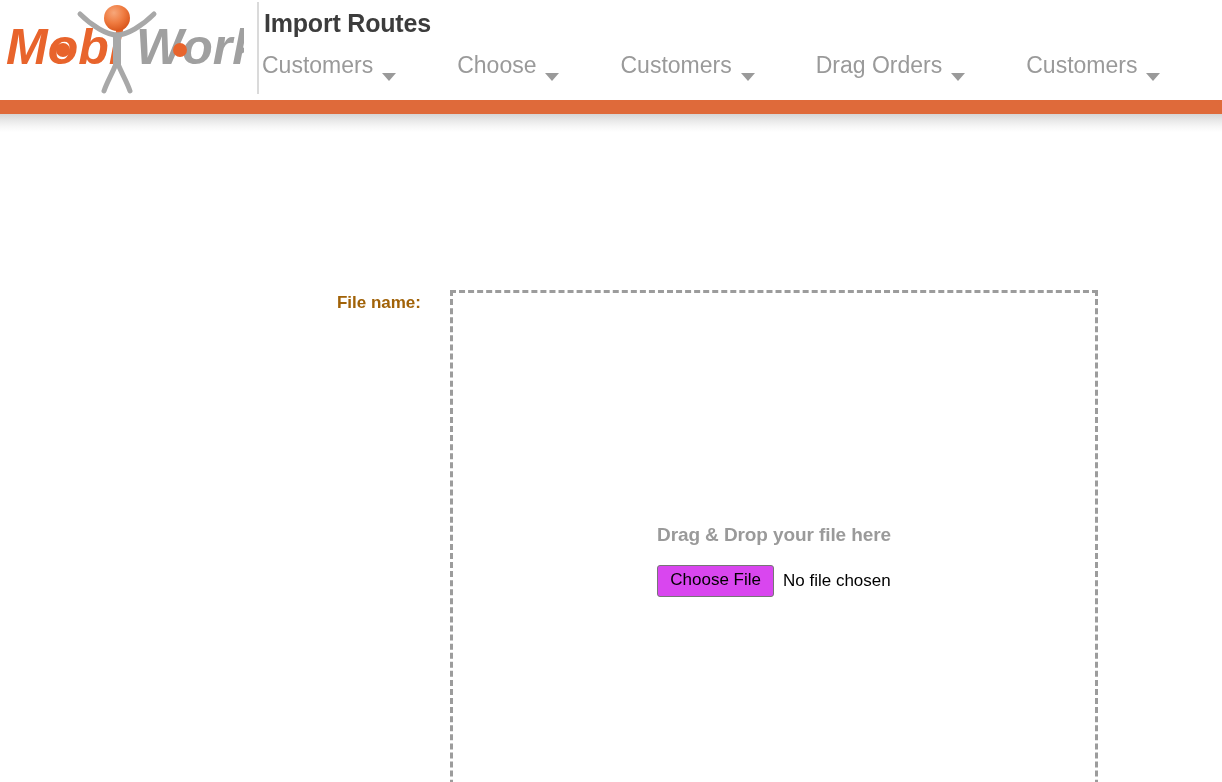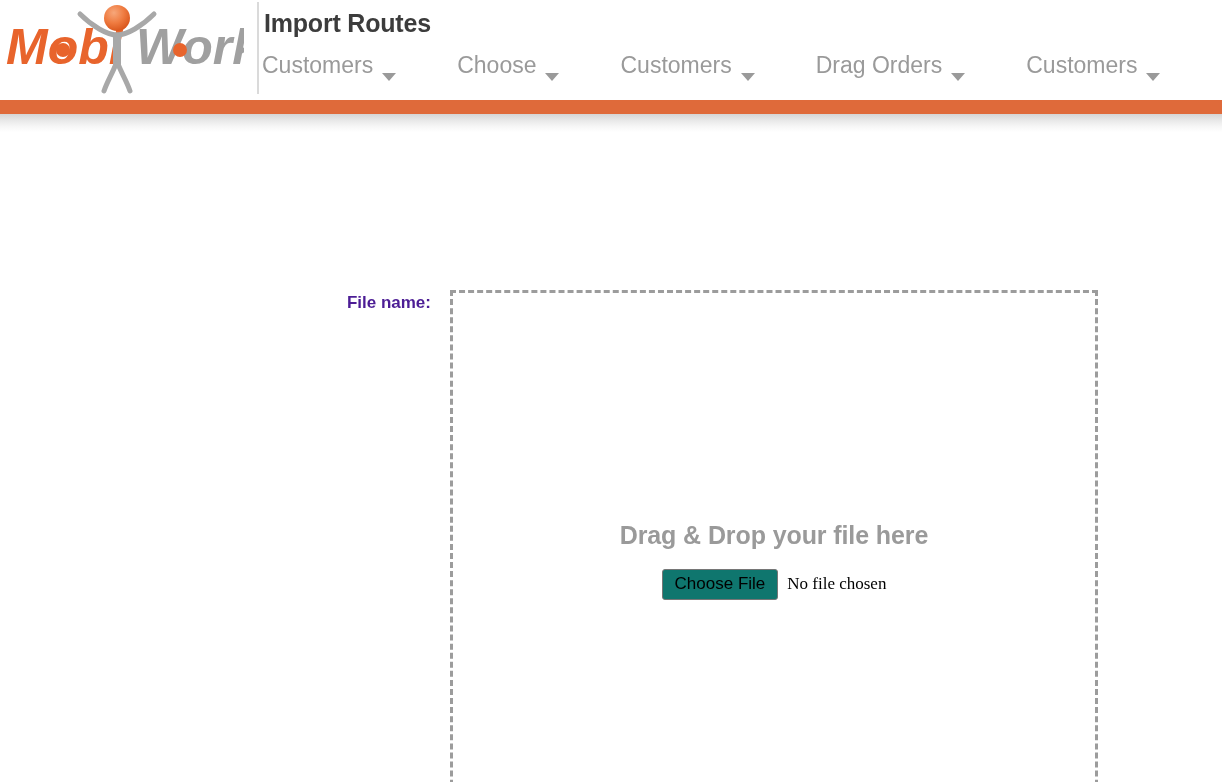--- a/index.html
+++ b/index.html
@@ -100,74 +100,73 @@
   }
 
   
   .content {
     position: relative;
     height: 650px;
     background: #ffffff;
   }
   .file-name-label {
     position: absolute;
-    left: 331px;
+    left: 321px;
     top: 161px;
     width: 100px;
     text-align: right;
     font-size: 17px;
     font-weight: bold;
-    color: #4c1d95;
+    color: #a16207;
     white-space: nowrap;
   }
   .dropzone {
     position: absolute;
     left: 450px;
     top: 158px;
     width: 648px;
     height: 541px;
     box-sizing: border-box;
     border: 3px dashed #9c9c9c;
     background: #ffffff;
     display: flex;
     flex-direction: column;
     align-items: center;
     justify-content: center;
   }
   .dropzone-text {
-    font-size: 25px;
+    font-size: 19px;
     font-weight: bold;
     color: #9a9a9a;
     margin-bottom: 19px;
     letter-spacing: -0.1px;
   }
   .file-input-row {
     display: flex;
     align-items: center;
     font-size: 17px;
     color: #000000;
   }
   .choose-file-btn {
     display: inline-block;
-    background: #0f766e;
+    background: #d946ef;
     border: 1px solid #767676;
     border-radius: 3px;
     padding: 4px 12px 5px 12px;
     font-size: 17px;
     color: #000000;
     font-family: "Liberation Sans", sans-serif;
     cursor: pointer;
     line-height: 1.2;
   }
   .no-file-text {
     margin-left: 9px;
     font-size: 17px;
     color: #000000;
     white-space: nowrap;
-    font-family: Liberation Serif, serif;
   }
 </style>
 </head>
 <body>
 
 <div class="header">
 
   <div class="logo-wrap">
     <svg class="logo-svg" width="240" height="92" viewBox="0 0 240 92">
 

